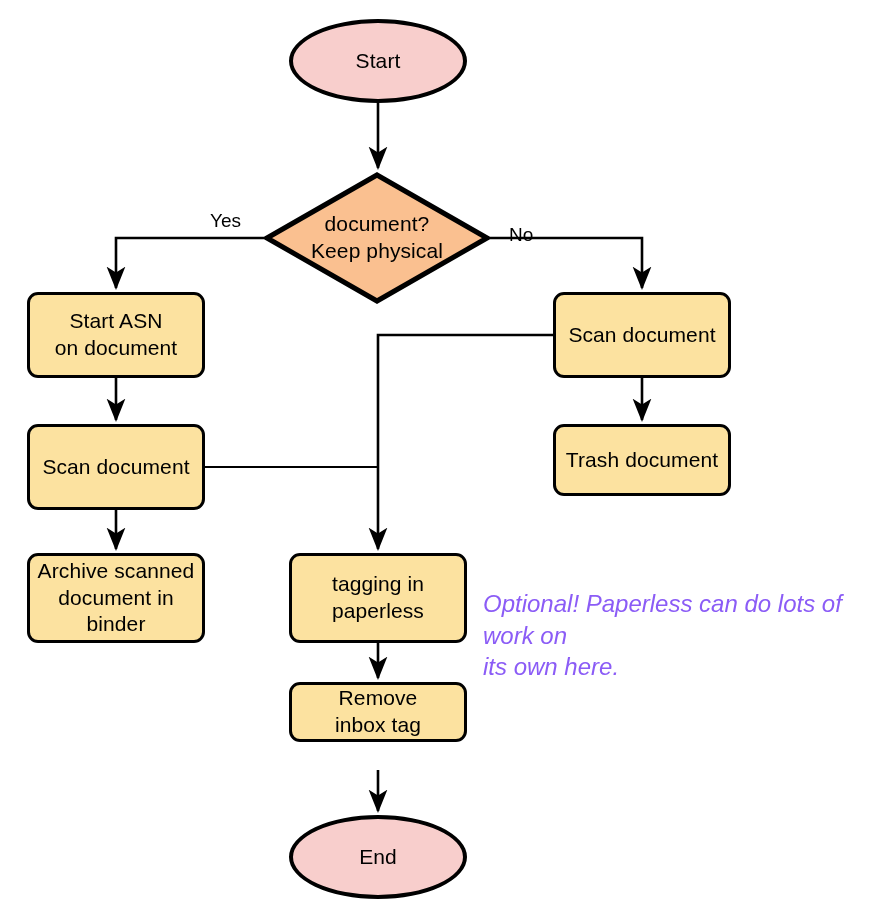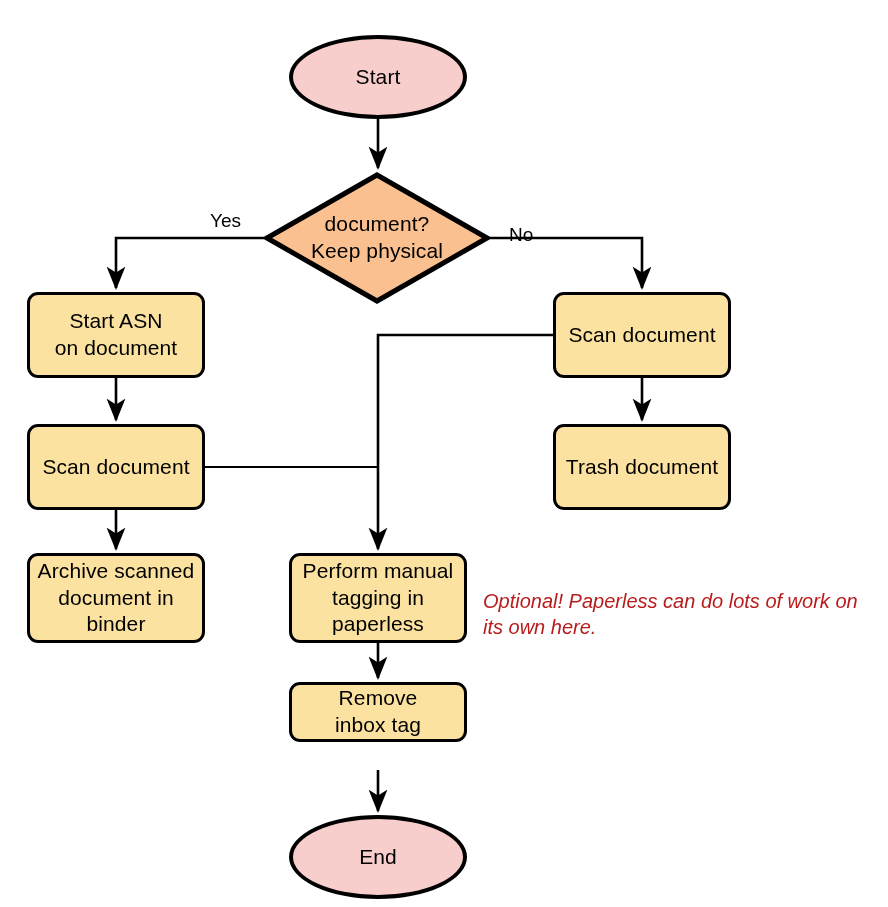--- a/index.html
+++ b/index.html
@@ -65,23 +65,23 @@
   .edge-label {
     position: absolute;
     font-size: 19px;
     color: #000000;
     white-space: nowrap;
     z-index: 4;
   }
   .annotation {
     position: absolute;
     font-style: italic;
-    font-size: 20px;
+    font-size: 24px;
     line-height: 1.32;
-    color: #b91c1c;
+    color: #8b5cf6;
     z-index: 4;
   }
 </style>
 </head>
 <body>
 
 <div id="canvas">
 
   <svg id="edges" viewBox="0 0 888 907">
     <defs>
@@ -104,21 +104,21 @@
 
     <path d="M553,335 L378,335 L378,549" stroke="#000000" stroke-width="2.6" fill="none" marker-end="url(#arrowhead)"></path>
 
     <path d="M205,467 L378,467" stroke="#000000" stroke-width="2.2" fill="none"></path>
 
     <path d="M378,643 L378,678" stroke="#000000" stroke-width="2.6" fill="none" marker-end="url(#arrowhead)"></path>
 
     <path d="M378,770 L378,811" stroke="#000000" stroke-width="2.6" fill="none" marker-end="url(#arrowhead)"></path>
   </svg>
 
-  <div class="node node-terminator" style="left:289px; top:35px; width:178px; height:84px;">
+  <div class="node node-terminator" style="left:289px; top:19px; width:178px; height:84px;">
     <span>Start</span>
   </div>
 
   <div class="node node-decision" style="left:264px; top:172px; width:226px; height:132px;">
     <svg class="diamond-svg" width="226" height="132" viewBox="0 0 226 132">
       <polygon points="113,3 223,66 113,129 3,66" fill="#FAC090" stroke="#000000" stroke-width="5" stroke-linejoin="miter"></polygon>
     </svg>
     <div class="decision-label">
       <div>document?</div>
       <div>Keep physical</div>
@@ -141,27 +141,26 @@
       <div>Archive scanned</div>
       <div>document in</div>
       <div>binder</div>
     </div>
   </div>
 
   <div class="node node-process" style="left:553px; top:292px; width:178px; height:86px;">
     <span>Scan document</span>
   </div>
 
-  <div class="node node-process" style="left:553px; top:424px; width:178px; height:86px;">
+  <div class="node node-process" style="left:553px; top:424px; width:178px; height:72px;">
     <span>Trash document</span>
   </div>
 
   <div class="node node-process" style="left:289px; top:553px; width:178px; height:90px;">
     <div>
-      <div>Perform manual</div>
       <div>tagging in</div>
       <div>paperless</div>
     </div>
   </div>
 
   <div class="node node-process" style="left:289px; top:682px; width:178px; height:60px;">
     <div>
       <div>Remove</div>
       <div>inbox tag</div>
     </div>

